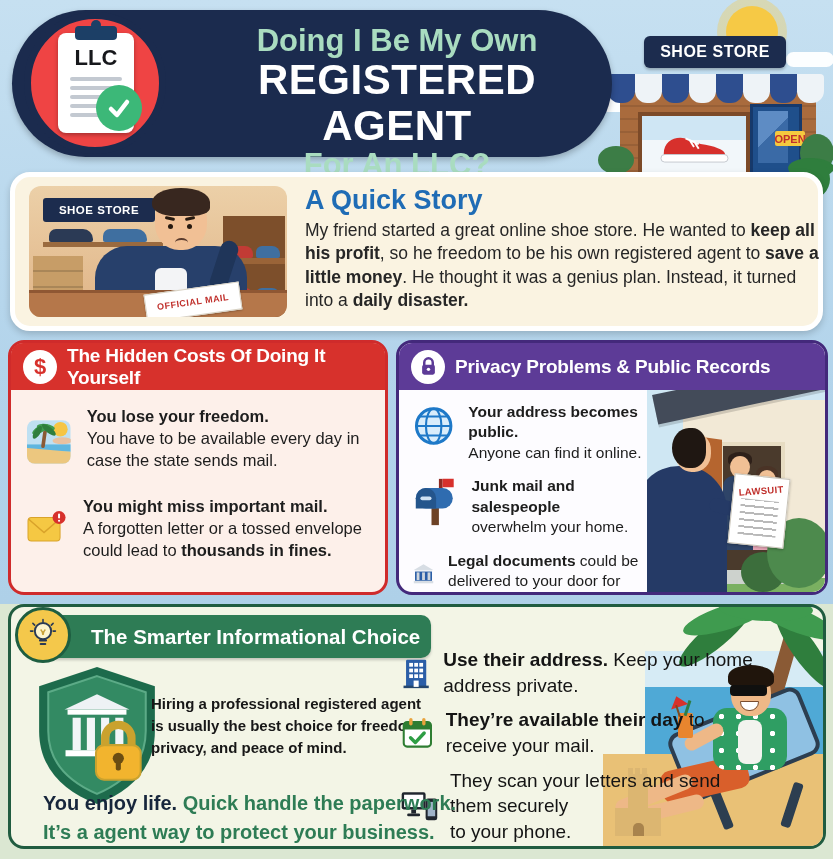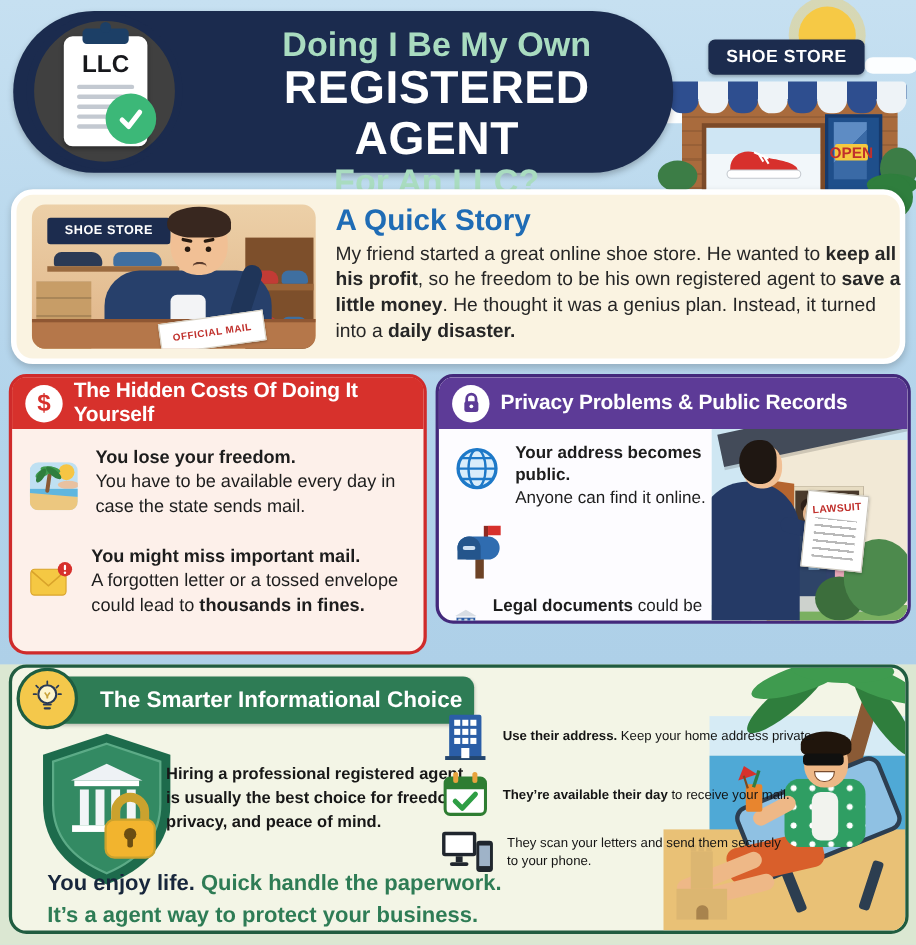--- a/index.html
+++ b/index.html
@@ -22,32 +22,32 @@
   .facade{left:22px;top:92px;width:196px;height:80px;background:#a96b3d;background-image:repeating-linear-gradient(0deg,rgba(0,0,0,.10) 0 2px,transparent 2px 13px);}
   .awning{left:10px;top:74px;width:216px;}
   .awning .stripes{height:16px;background:repeating-linear-gradient(90deg,#2e4e8f 0 27px,#eef3f7 27px 54px);border-radius:4px 4px 0 0;}
   .awning .scallops{display:flex;}
   .awning .scallops span{flex:1;height:13px;border-radius:0 0 12px 12px;}
   .awning .scallops span:nth-child(odd){background:#2e4e8f;}
   .awning .scallops span:nth-child(even){background:#eef3f7;}
   .store-window{left:40px;top:112px;width:104px;height:60px;background:linear-gradient(180deg,#cfe6f4 0 40%,#f2f7fa 40%);border:4px solid #7c4a28;display:flex;align-items:center;justify-content:center;}
   .store-door{left:152px;top:104px;width:46px;height:68px;background:#1f4f8b;border:3px solid #16396b;}
   .door-glass{left:5px;top:4px;width:30px;height:52px;background:linear-gradient(135deg,#5e8cc4 0 45%,#3a6aa6 45%);}
-  .open-sign{left:6px;top:24px;width:30px;height:15px;background:#f5c93f;border-radius:2px;display:flex;align-items:center;justify-content:center;font-size:14px;font-weight:800;color:#c0302c;}
+  .open-sign{left:22px;top:24px;width:30px;height:15px;background:#f5c93f;border-radius:2px;display:flex;align-items:center;justify-content:center;font-size:11px;font-weight:800;color:#c0302c;}
   .bush{border-radius:50%;background:#3c7d46;}
   .bush.b1{left:0px;top:146px;width:36px;height:28px;}
   .bush.b2{left:202px;top:134px;width:34px;height:38px;}
   .bush.b3{left:190px;top:158px;width:46px;height:20px;background:#2f7e3d;}
 
   
   #header-pill{left:12px;top:10px;width:600px;height:147px;background:#1b2b4e;border-radius:74px;box-shadow:0 3px 6px rgba(0,0,0,.25);}
   #header-titles{left:175px;top:14px;width:420px;text-align:center;line-height:1.08;}
   .title-mint{color:#a9dcc0;font-weight:800;font-size:31px;}
   .title-white{color:#ffffff;font-weight:800;font-size:42px;letter-spacing:.5px;}
-  #header-badge{left:24px;top:12px;width:142px;height:142px;border-radius:50%;background:#404040;border:7px solid #1b2b4e;box-sizing:border-box;}
+  #header-badge{left:24px;top:12px;width:142px;height:142px;border-radius:50%;background:#ef4444;border:7px solid #1b2b4e;box-sizing:border-box;}
   .clipboard{left:27px;top:14px;width:76px;height:100px;background:#fff;border-radius:8px;box-shadow:0 2px 4px rgba(0,0,0,.3);}
   .clip-bar{left:17px;top:-7px;width:42px;height:14px;background:#1c3f66;border-radius:4px;}
   .clip-knob{left:33px;top:-13px;width:10px;height:10px;background:#1c3f66;border-radius:50%;}
   .clip-label{left:0;top:12px;width:76px;text-align:center;font-size:22px;font-weight:800;color:#17181c;}
   .clip-lines{left:12px;top:44px;width:52px;}
   .clip-lines div{height:3.5px;background:#c3c9d1;margin-bottom:5.5px;border-radius:2px;}
   .clip-check{right:-8px;bottom:2px;width:46px;height:46px;border-radius:50%;background:#3cb878;display:flex;align-items:center;justify-content:center;}
 
   
   #story-bush{left:788px;top:158px;width:42px;height:42px;border-radius:50%;background:#2f7e3d;}
@@ -72,21 +72,21 @@
   .si-brow{position:absolute;width:10px;height:2.5px;background:#27190f;border-radius:2px;top:23px;}
   .si-mouth{left:20px;top:44px;width:13px;height:7px;border-top:2.5px solid #5a3b2d;border-radius:50% 50% 0 0;}
   .si-paper{left:116px;top:102px;width:94px;height:26px;background:#fff;border:1px solid #d8d2c4;transform:rotate(-8deg);box-shadow:0 1px 2px rgba(0,0,0,.25);display:flex;align-items:center;justify-content:center;font-size:9px;font-weight:800;color:#c0302c;letter-spacing:.5px;}
   #story-text{left:290px;top:8px;width:520px;}
   #story-heading{font-size:27px;font-weight:800;color:#1f6cb5;margin-bottom:3px;}
   #story-body{font-size:17.5px;line-height:1.33;color:#262626;font-weight:500;}
 
   
   .info-card{box-sizing:border-box;border-radius:16px;}
   #red-card{left:8px;top:340px;width:380px;height:255px;background:#fdf0ea;border:3px solid #cf2b2b;}
-  #purple-card{left:396px;top:340px;width:432px;height:227px;background:#fdfcff;border:3px solid #43297b;overflow:hidden;}
+  #purple-card{left:396px;top:340px;width:432px;height:255px;background:#fdfcff;border:3px solid #43297b;overflow:hidden;}
   .card-head{height:47px;border-radius:12px 12px 0 0;display:flex;align-items:center;gap:10px;padding-left:12px;box-sizing:border-box;}
   .card-head.red{background:#d7312c;}
   .card-head.purple{background:#5d3b97;}
   .head-circle{width:34px;height:34px;border-radius:50%;background:#fff;display:flex;align-items:center;justify-content:center;flex:none;}
   .dollar-glyph{color:#d7312c;font-size:22px;font-weight:800;line-height:1;}
   .card-title{color:#fff;font-weight:800;font-size:19px;letter-spacing:-.2px;}
   .card-body{padding:16px 14px 0 16px;}
   .item-row{display:flex;gap:16px;align-items:flex-start;margin-bottom:18px;}
   .item-row .txt{font-size:16.5px;line-height:1.32;color:#1d1d1d;font-weight:500;white-space:pre-line;}
   #purple-card .card-body{padding:12px 0 0 14px;}
@@ -118,21 +118,21 @@
 
   
   #green-card{left:8px;top:604px;width:818px;height:245px;background:#f3f5e6;border:3px solid #205c40;overflow:hidden;}
   #green-head{left:14px;top:8px;width:406px;height:43px;background:#2e7c55;border-radius:10px;display:flex;align-items:center;box-shadow:0 2px 3px rgba(0,0,0,.2);}
   #green-title{padding-left:66px;color:#fff;font-weight:800;font-size:20.5px;}
   #bulb-circle{left:4px;top:0px;width:56px;height:56px;border-radius:50%;background:#f4c84b;border:3px solid #1e5e41;box-sizing:border-box;display:flex;align-items:center;justify-content:center;z-index:3;}
   #shield-wrap{left:20px;top:56px;width:132px;height:146px;}
   #smart-intro{left:140px;top:86px;width:282px;font-size:15px;font-weight:600;line-height:1.45;color:#171717;}
   #smart-items{left:390px;top:40px;width:352px;}
   #smart-items .item-row{gap:12px;margin-bottom:9px;align-items:center;}
-  #smart-items .txt{font-size:12px;line-height:1.35;color:#141414;font-weight:500;white-space:pre-line;}
+  #smart-items .txt{font-size:19px;line-height:1.35;color:#141414;font-weight:500;white-space:pre-line;}
   #smart-footer{left:32px;top:182px;font-size:20px;font-weight:800;line-height:1.45;}
   #smart-footer .dark{color:#17263c;}
   #smart-footer .green{color:#2e7c55;}
 
   
   #beach-scene{right:0;top:0;bottom:0;width:220px;overflow:hidden;}
   .bs-skyband{right:0;top:44px;width:178px;height:36px;background:#d6ebf5;}
   .bs-sea{right:0;top:80px;width:178px;height:72px;background:#4fa9d6;border-bottom:5px solid #e8f4f9;}
   .bs-sand{left:0;bottom:0;width:220px;height:92px;background:#e9c176;}
   .bs-trunk{right:30px;top:-6px;width:15px;height:114px;background:#8a5a35;border-radius:8px;transform:rotate(16deg);}
@@ -334,20 +334,22 @@
       </div>
       <div class="item-row">
         <svg width="46" height="52" viewBox="0 0 48 54">
           <rect x="20" y="30" width="8" height="22" fill="#6d4226"></rect>
           <rect x="28" y="2" width="4" height="14" fill="#8f2a22"></rect>
           <path d="M32 2 h12 v9 h-12 z" fill="#d7302c"></path>
           <rect x="3" y="12" width="40" height="22" rx="11" fill="#2f6cb0"></rect>
           <path d="M3 23 a11 11 0 0 1 22 0 v11 h-22 z" fill="#24558c"></path>
           <rect x="8" y="21" width="12" height="4" rx="2" fill="#cfe1f3"></rect>
         </svg>
+        <div class="txt"><b>Junk mail and salespeople</b><span>
+overwhelm your home.</span></div>
       </div>
       <div class="item-row">
         <svg width="48" height="46" viewBox="0 0 52 50">
           <rect x="5" y="17" width="42" height="25" fill="#2b5ea7"></rect>
           <path d="M26 1 L50 15 H2 Z" fill="#d7dde4"></path>
           <rect x="4" y="15" width="44" height="4" fill="#eef1f4"></rect>
           <rect x="9" y="21" width="7" height="19" fill="#cfd6de"></rect>
           <rect x="22.5" y="21" width="7" height="19" fill="#cfd6de"></rect>
           <rect x="36" y="21" width="7" height="19" fill="#cfd6de"></rect>
           <rect x="2" y="42" width="48" height="6" fill="#d7dde4"></rect>

